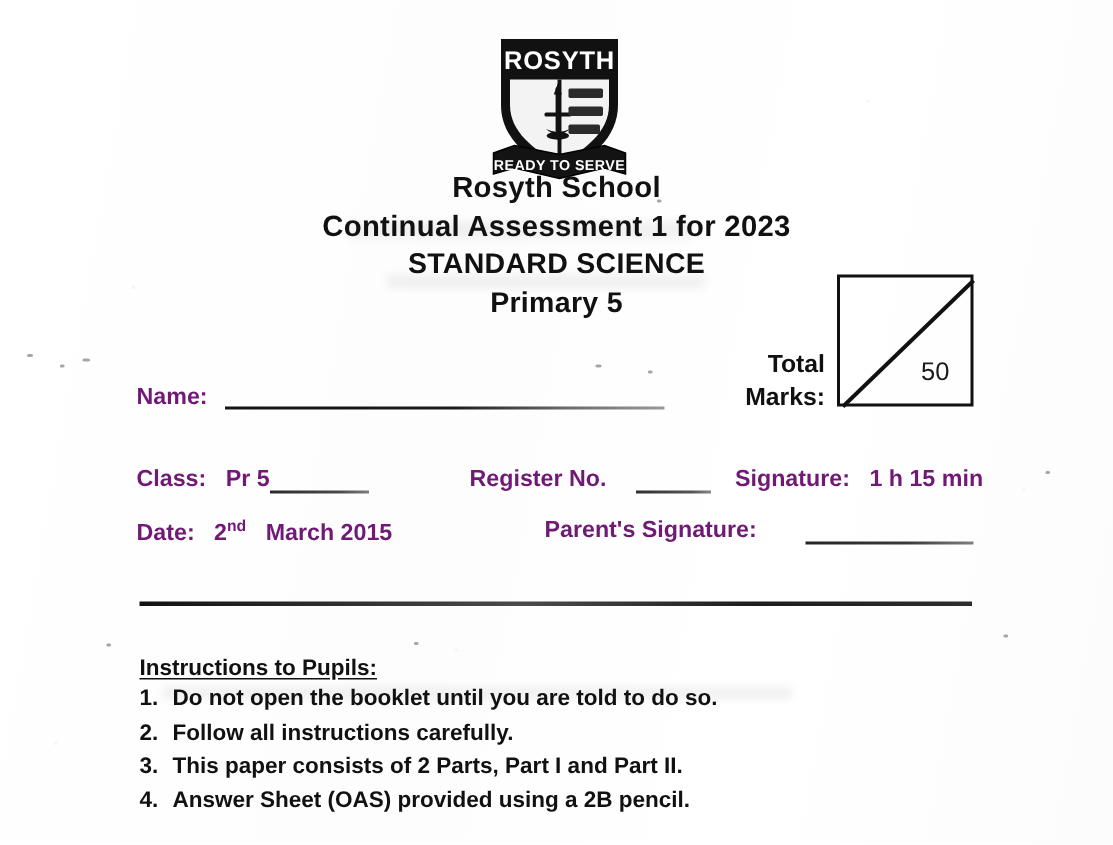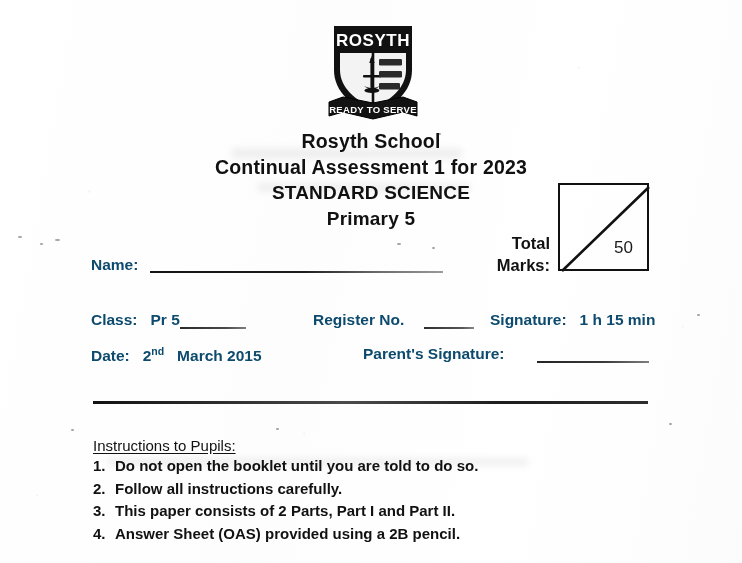--- a/index.html
+++ b/index.html
@@ -44,21 +44,21 @@
     top: 20px;
     width: 94px;
     height: 103px;
   }
   .crest-wrap svg { display: block; }
 
   
   .heading {
     position: absolute;
     left: 0;
-    top: 128px;
+    top: 112px;
     width: 742px;
     text-align: center;
   }
   .heading .ln {
     font-weight: bold;
     letter-spacing: .2px;
     color: #111;
     line-height: 1.34;
   }
   .h-school   { font-size: 19.5px; }
@@ -102,21 +102,21 @@
     position: absolute;
     right: 14px;
     bottom: 11px;
     font-size: 17px;
     font-weight: normal;
     color: #1a1a1a;
     font-family: "Liberation Sans", sans-serif;
   }
 
   
-  .f-row { position: absolute; font-size: 15.5px; font-weight: bold; color: #0c4a6e; white-space: nowrap; }
+  .f-row { position: absolute; font-size: 15.5px; font-weight: bold; color: #701a75; white-space: nowrap; }
 
   .name-label { left: 91px; top: 256px; }
   .rule-name {
     position: absolute;
     left: 150px;
     top: 271px;
     width: 293px;
     height: 2px;
     background: linear-gradient(90deg, #141414 0%, #1c1c1c 52%, #6b6b6b 78%, #9a9a9a 100%);
   }
@@ -156,21 +156,21 @@
     height: 3px;
     background: linear-gradient(90deg, #121212 0%, #2a2a2a 20%, #4b4b4b 46%, #1d1d1d 74%, #2e2e2e 100%);
   }
 
   
   .instr-title {
     position: absolute;
     left: 93px;
     top: 437px;
     font-size: 15px;
-    font-weight: normal;
+    font-weight: bold;
     color: #111;
     text-decoration: underline;
     text-underline-offset: 2px;
   }
   .instr-list {
     position: absolute;
     left: 93px;
     top: 455px;
     width: 600px;
     margin: 0;

